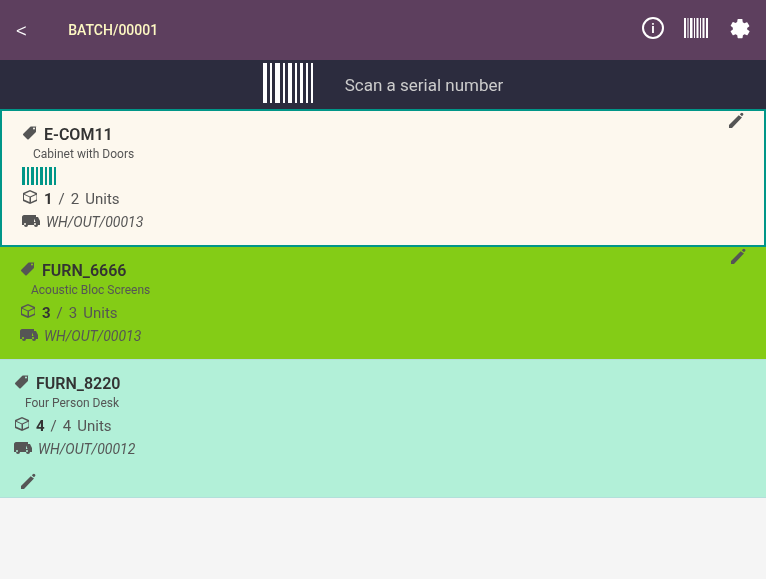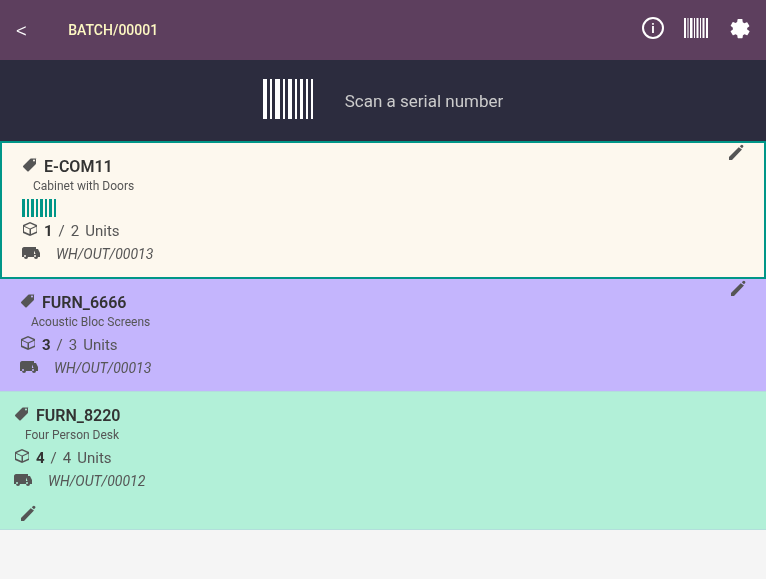--- a/index.html
+++ b/index.html
@@ -41,21 +41,21 @@
     }
     .header-icon {
       color: #fff;
       font-size: 20px;
       cursor: pointer;
     }
 
     
     .scan-bar {
       background: #2c2c3e;
-      height: 81px;
+      height: 49px;
       display: flex;
       align-items: center;
       justify-content: center;
       gap: 32px;
     }
     .scan-text {
       color: #ccc;
       font-size: 17px;
     }
 
@@ -90,21 +90,21 @@
     .card-1 {
       background: #fdf8ee;
       border: 2px solid #009688;
     }
     .card-1 .product-card-left-bar {
       background: transparent;
     }
 
     
     .card-2 {
-      background: #c4b5fd;
+      background: #84cc16;
       border-left: none;
     }
     .card-2 .product-card-left-bar {
       background: transparent;
     }
 
     
     .card-3 {
       background: #b2f0d8;
       flex-direction: column;
@@ -173,21 +173,21 @@
       font-size: 15px;
       color: #555;
     }
     .qty-unit {
       font-size: 15px;
       color: #555;
     }
     .product-order-row {
       display: flex;
       align-items: center;
-      gap: 16px;
+      gap: 6px;
     }
     .truck-icon {
       font-size: 15px;
       color: #555;
     }
     .order-ref {
       font-size: 14px;
       color: #555;
       font-style: italic;
     }

